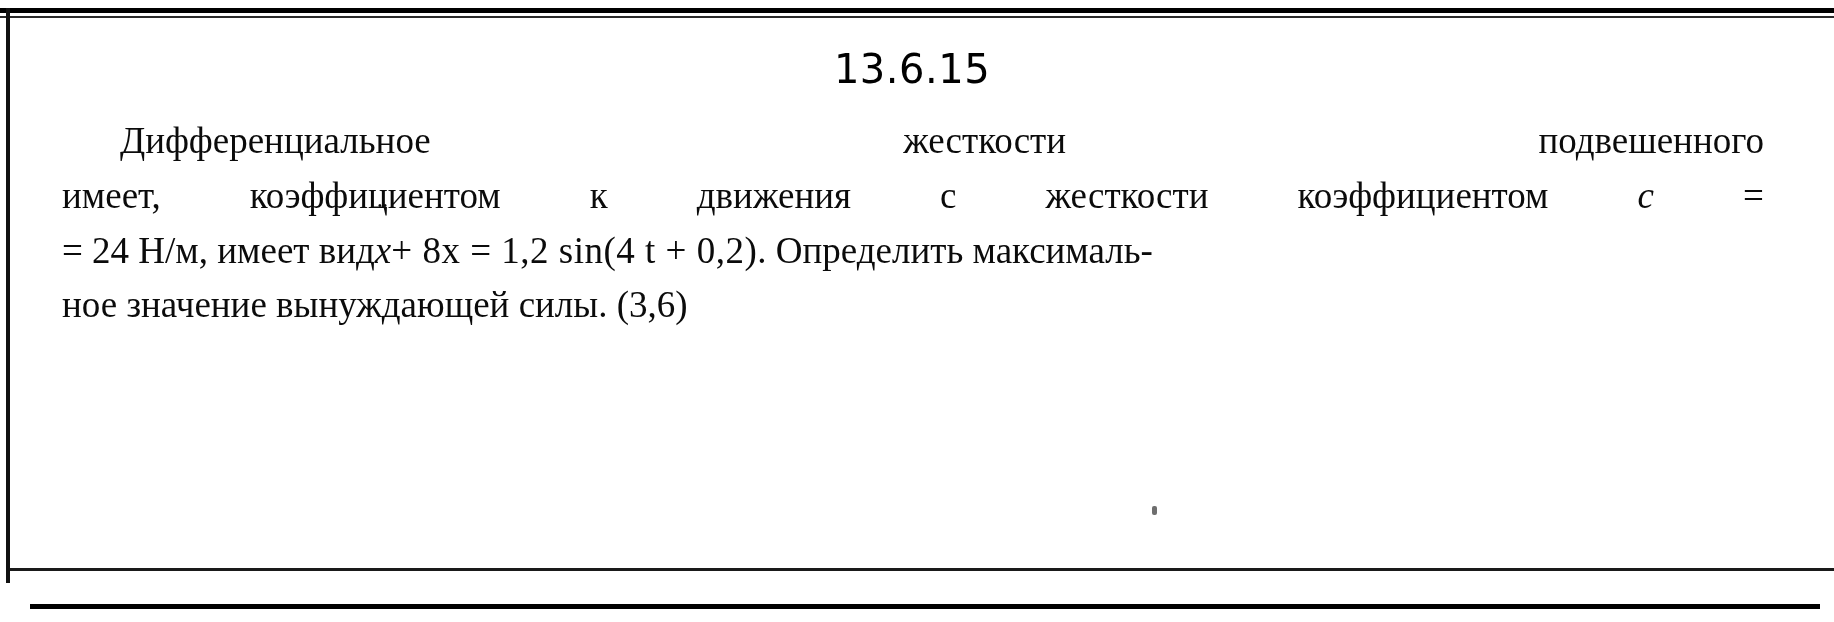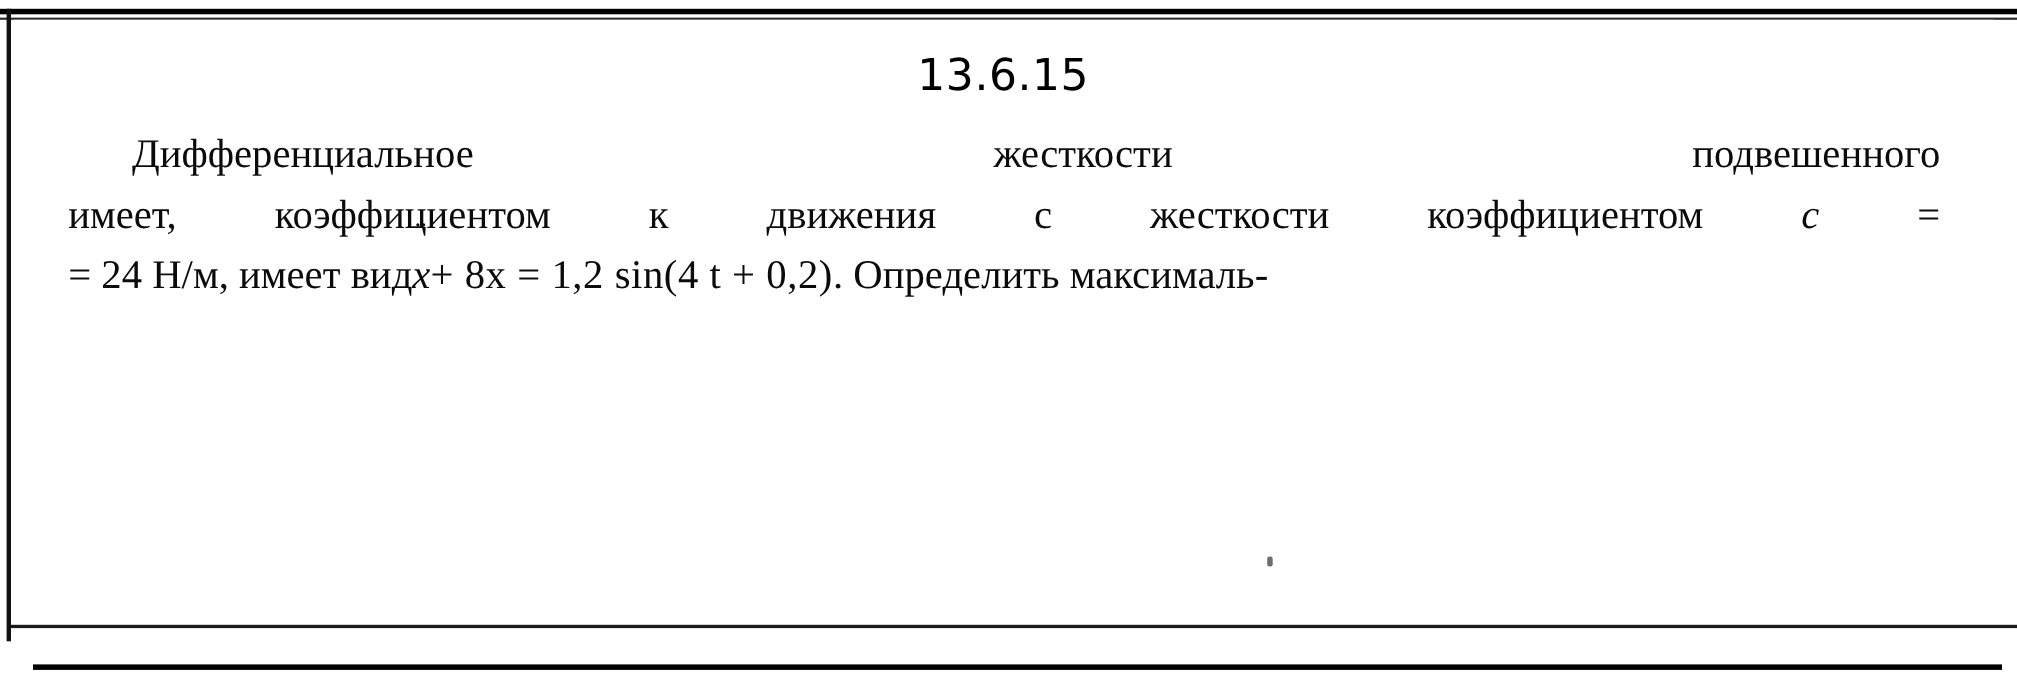--- a/index.html
+++ b/index.html
@@ -160,19 +160,20 @@
         <span>жесткости</span>
         <span>коэффициентом</span>
         <span class="ital">c</span>
         <span>=</span>
       </span>
 
       <span class="line">
         <span>= 24 Н/м, имеет вид</span><span class="ddot">x</span><span class="mono-space">+ 8x = 1,2 sin(4 t + 0,2)</span><span>. Определить максималь-</span>
       </span>
 
+      <span class="line">ное значение вынуждающей силы. (3,6)</span>
 
     </div>
 
     <div class="speck"></div>
 
   </div>
 </div>
 
 </body></html>

